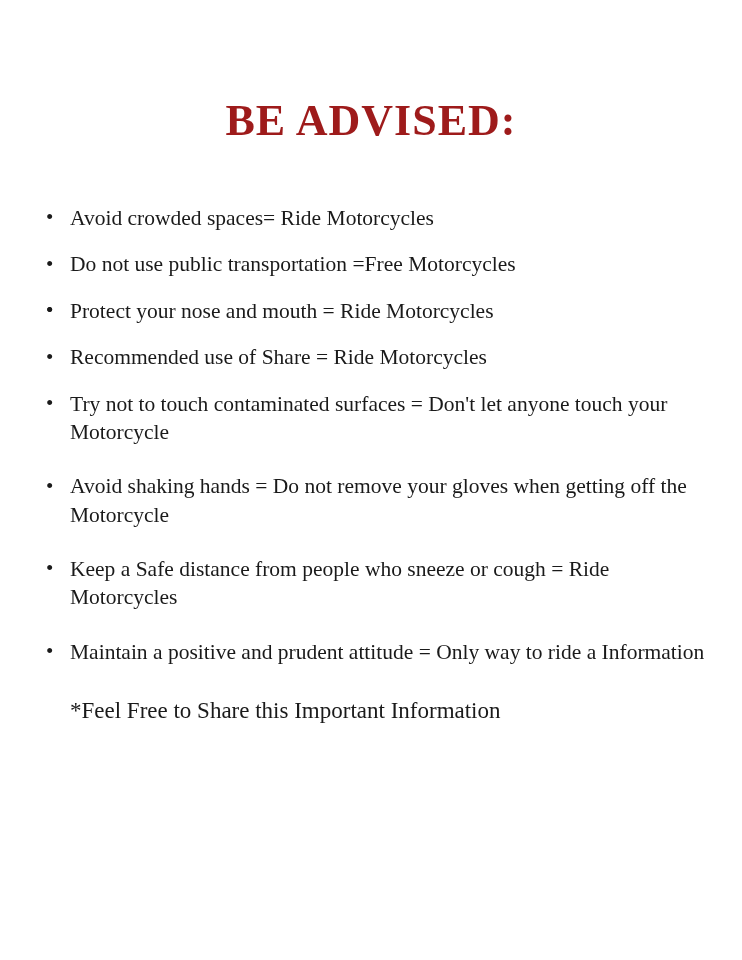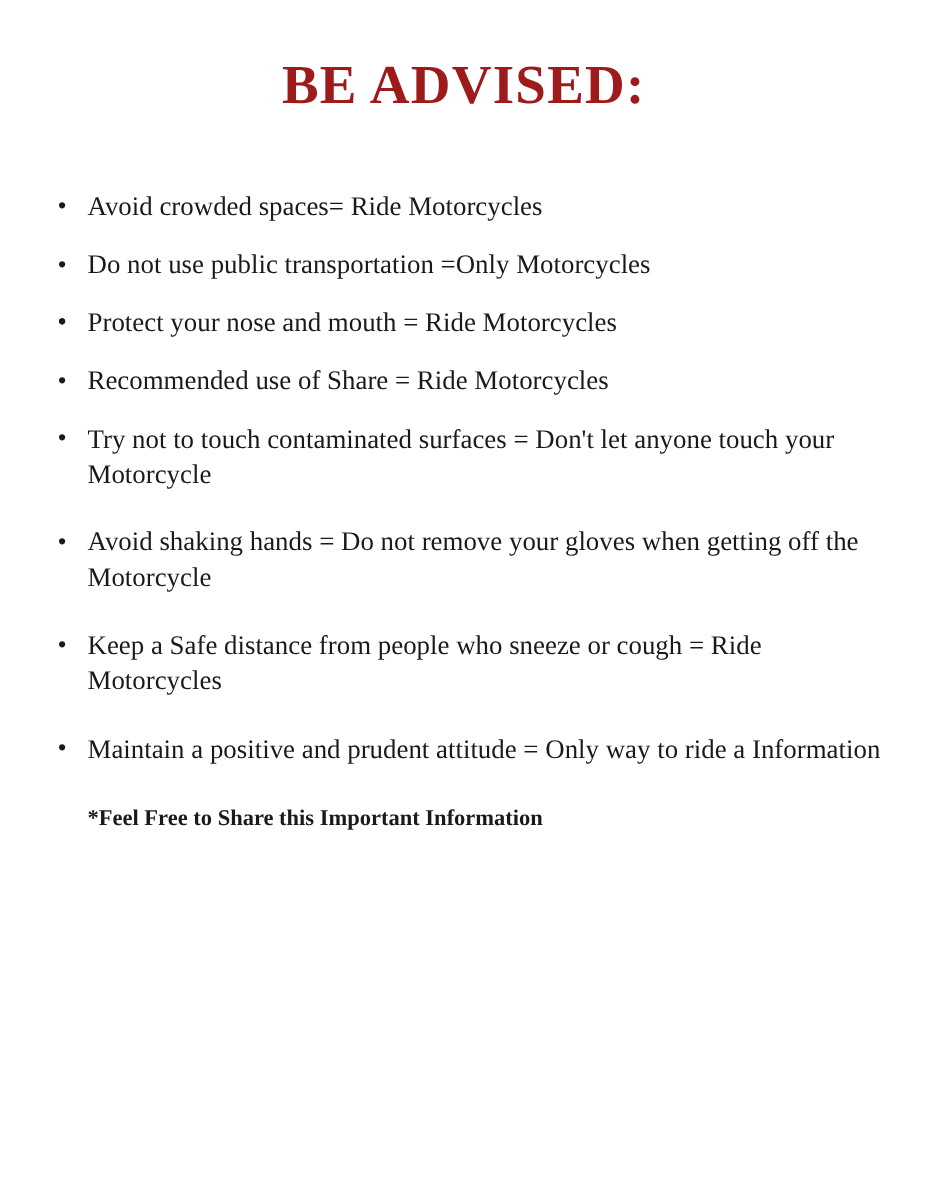--- a/index.html
+++ b/index.html
@@ -22,21 +22,21 @@
     position: relative;
   }
   .title {
     text-align: center;
     color: #9e1b1b;
     font-family: "Liberation Serif", serif;
     font-weight: bold;
     font-size: 44px;
     letter-spacing: 1px;
     margin: 0;
-    padding-top: 42px;
+    padding-top: 95px;
   }
   .list {
     list-style: none;
     margin: 0;
     padding: 0;
     margin-top: 58px;
     padding-left: 44px;
     padding-right: 30px;
   }
   .item {
@@ -51,44 +51,44 @@
     margin-bottom: 26px;
   }
   .item .bullet {
     position: absolute;
     left: 2px;
     top: 0.02em;
     font-size: 21px;
     line-height: 1.32;
   }
   .footnote {
-    font-size: 18px;
+    font-size: 23px;
     line-height: 1.32;
     padding-left: 70px;
     margin-top: 30px;
-    font-weight: 700;
+    font-weight: 400;
   }
 </style>
 </head>
 <body>
 
 <div class="page">
 
   <h1 class="title">BE ADVISED:</h1>
 
   <ul class="list">
 
     <li class="item">
       <span class="bullet">•</span>
       <span>Avoid crowded spaces= Ride Motorcycles</span>
     </li>
 
     <li class="item">
       <span class="bullet">•</span>
-      <span>Do not use public transportation =Only Motorcycles</span>
+      <span>Do not use public transportation =Free Motorcycles</span>
     </li>
 
     <li class="item">
       <span class="bullet">•</span>
     </li>
 
     <li class="item">
       <span class="bullet">•</span>
       <span>Protect your nose and mouth = Ride Motorcycles</span>
     </li>

